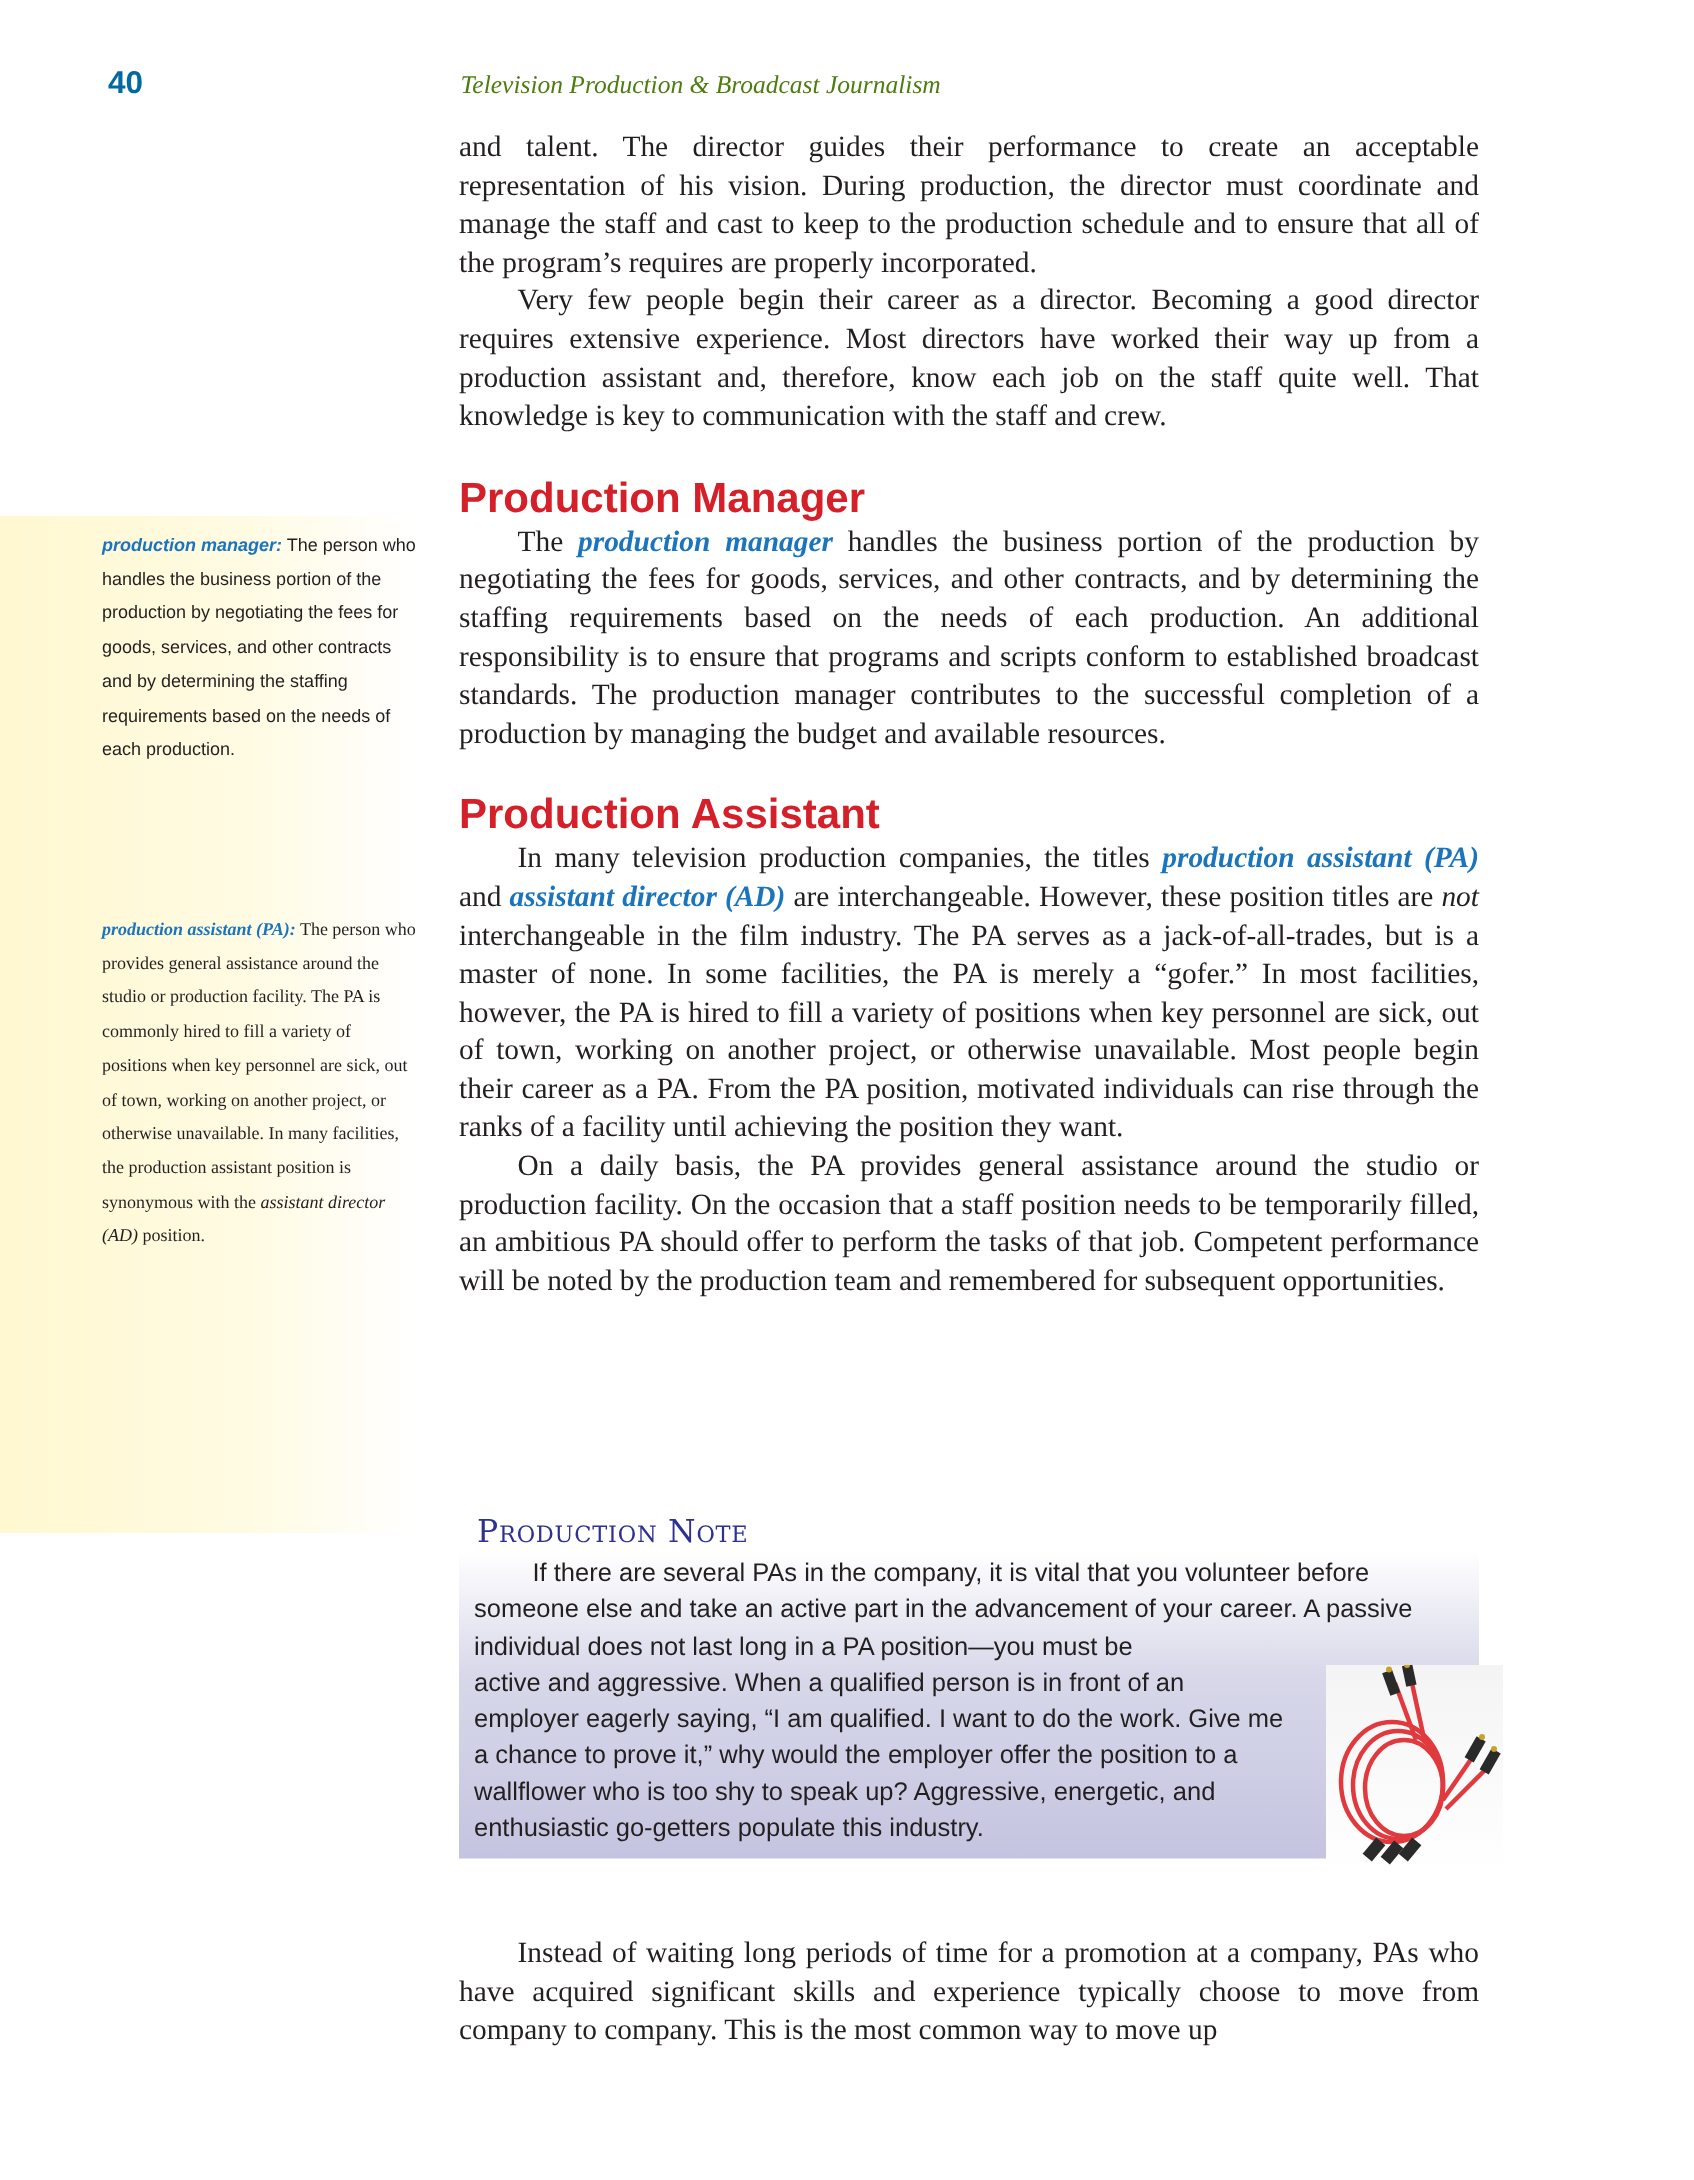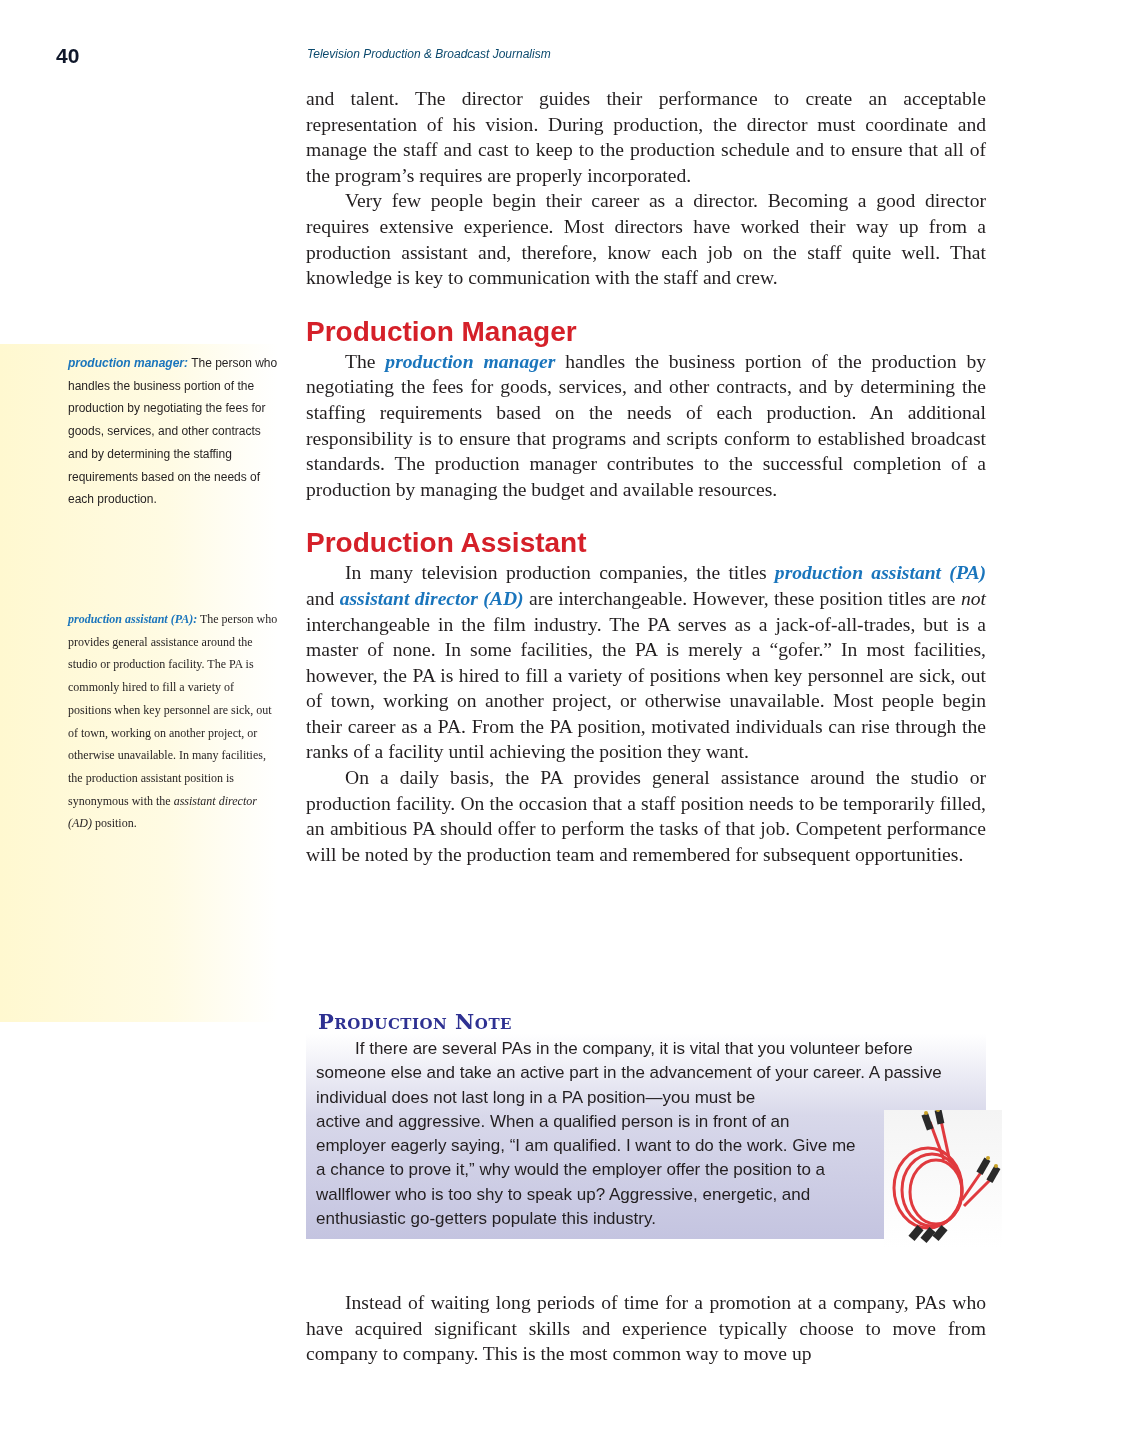--- a/index.html
+++ b/index.html
@@ -1,27 +1,27 @@
 <!DOCTYPE html>
 <html><head>
   <meta charset="utf-8">
   <style>
     html, body { margin:0; padding:0; }
     body { width:1129px; height:1453px; background:#ffffff; position:relative; overflow:hidden; color:#231f20; }
-    .page-number { position:absolute; left:56px; top:44px; font-family:"Liberation Sans", sans-serif; font-weight:bold; font-size:21px; color:#0f172a; }
-    .running-head { position:absolute; left:307px; top:47px; font-family:Liberation Sans, sans-serif; font-style:italic; font-size:12px; color:#0c4a6e; }
+    .page-number { position:absolute; left:72px; top:44px; font-family:"Liberation Sans", sans-serif; font-weight:bold; font-size:21px; color:#0369a1; }
+    .running-head { position:absolute; left:307px; top:47px; font-family:Liberation Serif, serif; font-style:italic; font-size:17px; color:#4d7c0f; }
     .main { position:absolute; left:306px; top:86px; width:680px; font-family:"Liberation Serif", serif; font-size:19.6px; line-height:25.6px; text-align:justify; }
     .main p { margin:0; }
     .indent { text-indent:39px; }
     h2 { font-family:"Liberation Sans", sans-serif; font-weight:bold; color:#d52029; font-size:28px; line-height:34px; margin:0; text-align:left; }
     .term { color:#1a75bc; font-style:italic; font-weight:bold; }
     .sidebar { position:absolute; left:0; top:344px; width:278px; height:678px; background:linear-gradient(to right, #fff8d0 0%, #fffbe3 60%, #ffffff 100%); }
     .gloss { position:absolute; left:68px; width:210px; font-family:"Liberation Sans", sans-serif; font-size:12px; line-height:22.7px; color:#231f20; }
     .gloss .gterm { color:#1a75bc; font-style:italic; font-weight:bold; }
-    .note-title { position:absolute; left:318px; top:1009px; font-family:"DejaVu Serif", serif; font-weight:bold; font-size:21px; letter-spacing:0.5px; color:#2e3192; font-variant:small-caps; }
+    .note-title { position:absolute; left:318px; top:1009px; font-family:"DejaVu Serif", serif; font-weight:normal; font-size:21px; letter-spacing:0.5px; color:#2e3192; font-variant:small-caps; }
     .note-box { position:absolute; left:306px; top:1034px; width:680px; height:205px; background:linear-gradient(to bottom, #ffffff 0%, #d8d8ea 40%, #c4c4e0 100%); }
     .note-text { position:absolute; left:316px; top:1037px; width:670px; font-family:"Liberation Sans", sans-serif; font-size:17px; line-height:24.3px; color:#231f20; }
     .note-text p { margin:0; }
     .note-narrow { width:545px; }
     .cable-img { position:absolute; left:884px; top:1110px; width:118px; height:138px; background:linear-gradient(to bottom, #f4f4f4, #ffffff); }
     .bottom-para { position:absolute; left:306px; top:1290px; width:680px; font-family:"Liberation Serif", serif; font-size:19.6px; line-height:25.6px; text-align:justify; }
     .bottom-para p { margin:0; }
   </style>
 </head>
 <body>

